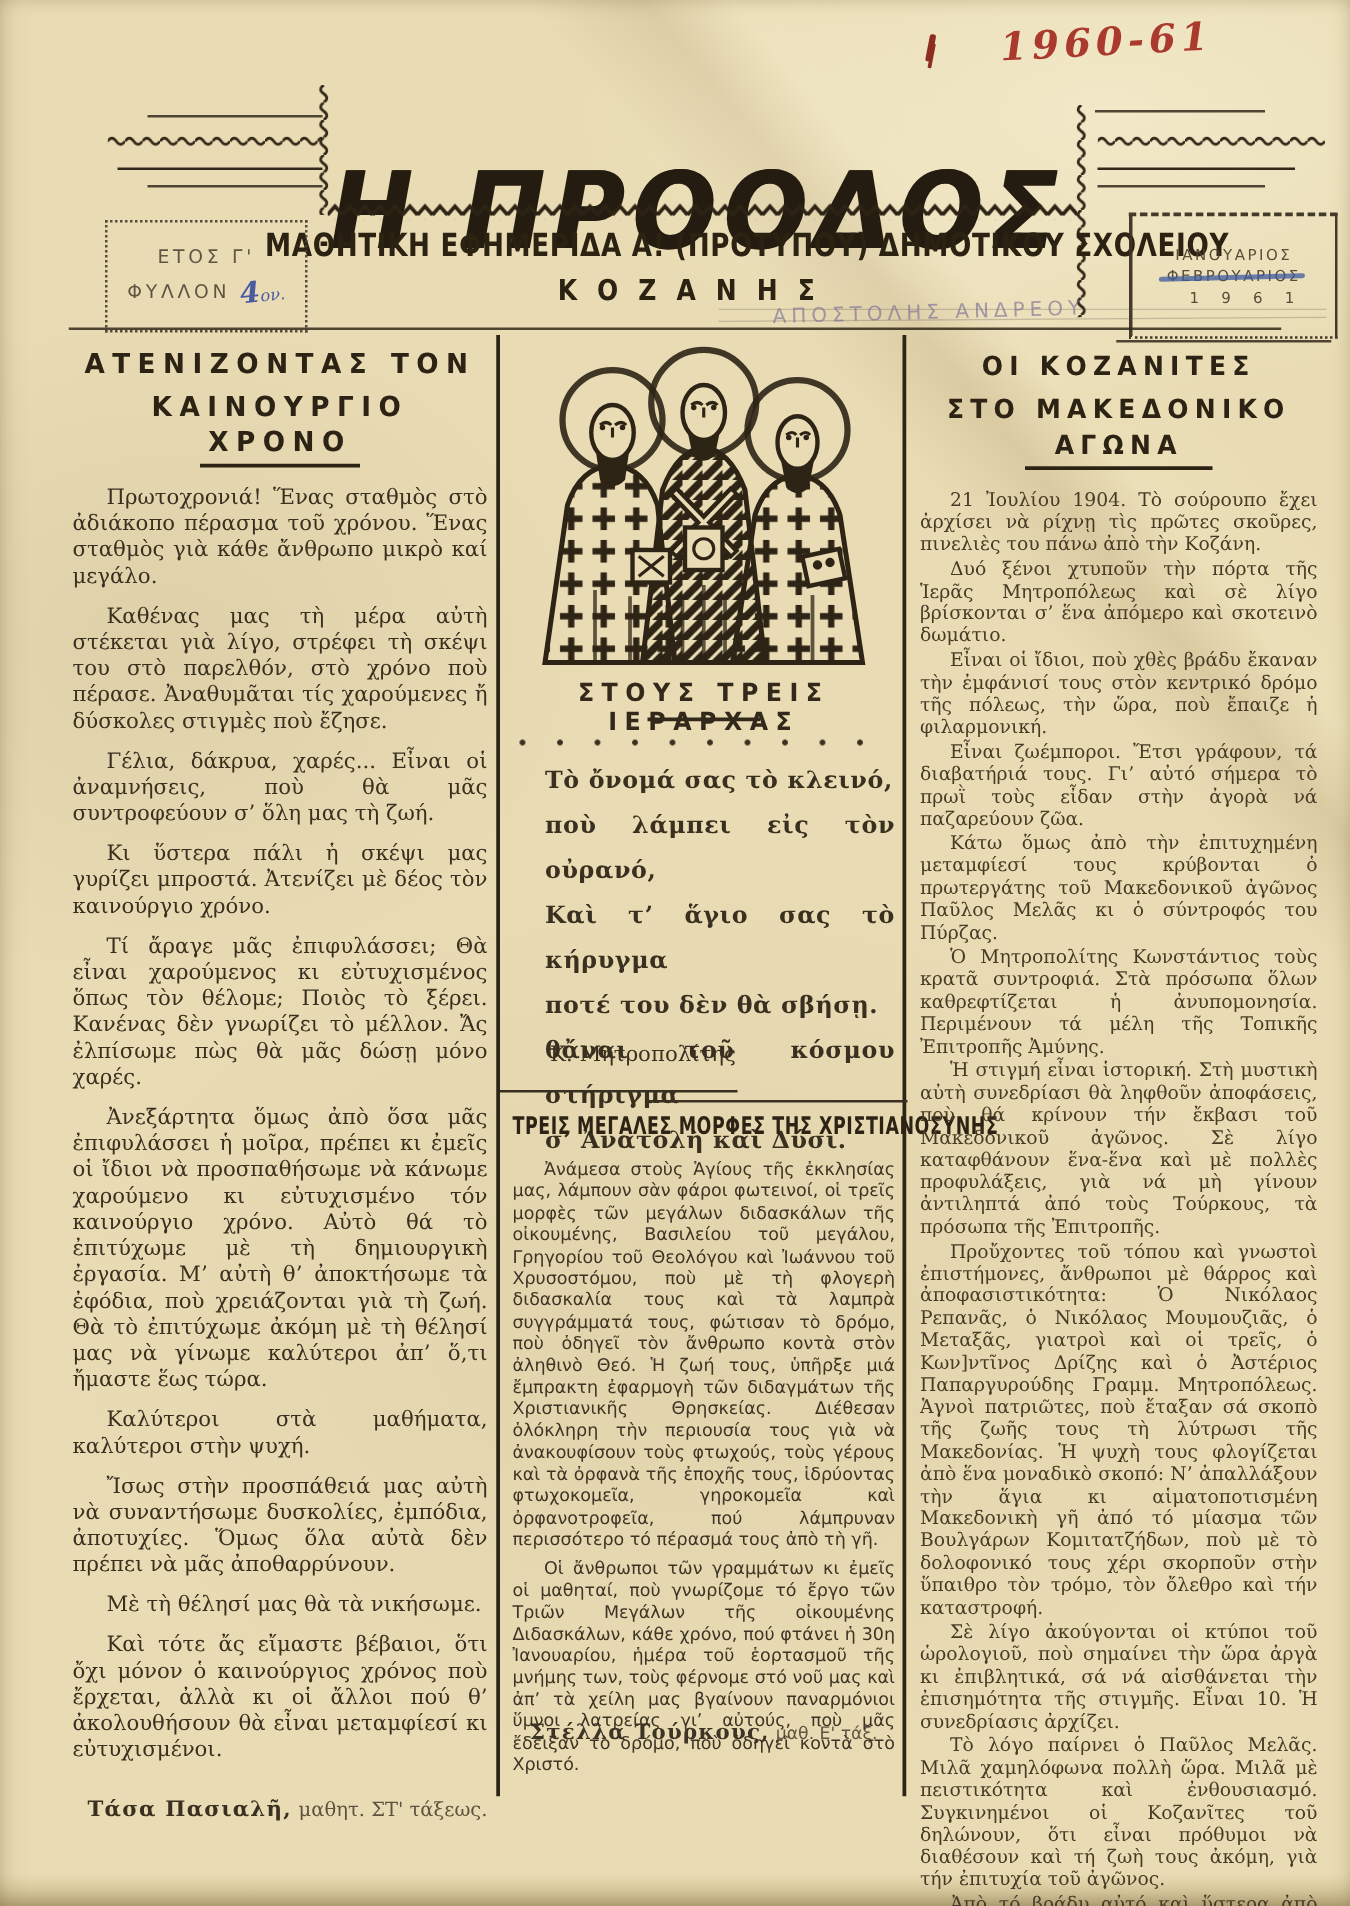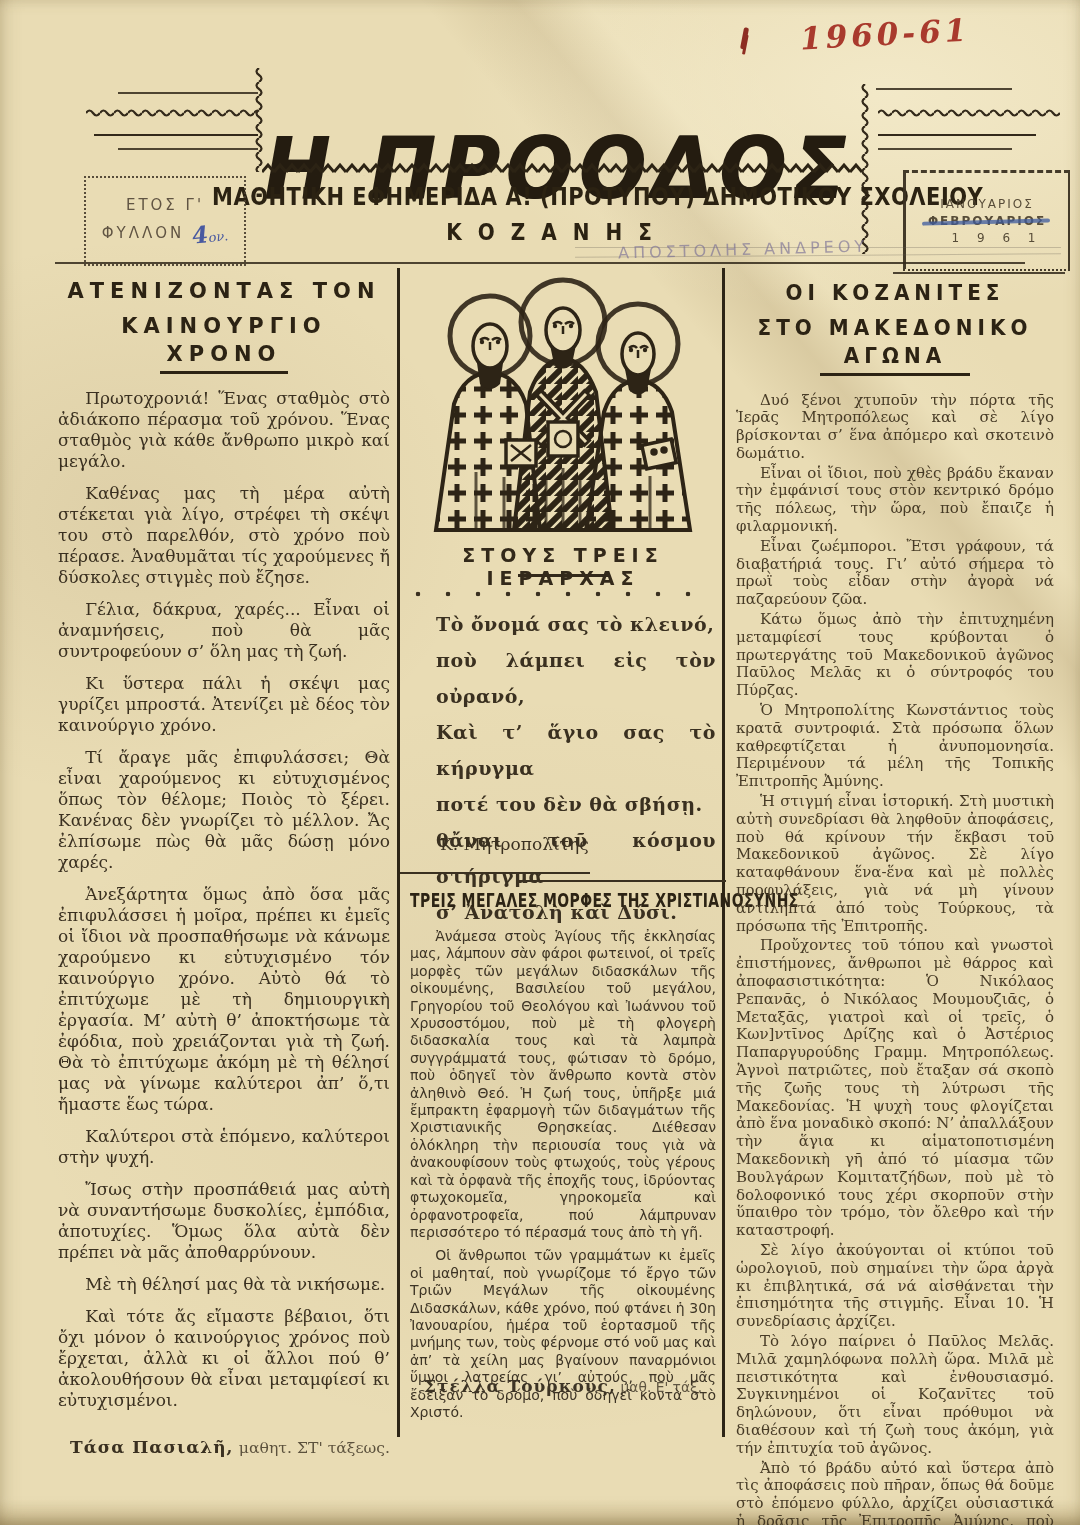--- a/index.html
+++ b/index.html
@@ -53,21 +53,21 @@
   .hand-blue{font-family:"DejaVu Serif", serif;font-style:italic;color:#3c4f9f;
     font-size:23px;font-weight:bold;letter-spacing:0;transform:rotate(-6deg);}
   .hand-blue small{font-size:13px;font-weight:normal;}
   .date-box{
     position:absolute;left:903px;top:170px;width:162px;height:96px;
     border-top:3px dashed #3b3222;border-bottom:2px dotted #3b3222;
     border-left:3px solid #3b3222;border-right:2px solid #3b3222;
     display:flex;flex-direction:column;justify-content:center;align-items:center;gap:3px;
     color:#504532;font-family:"DejaVu Sans", sans-serif;font-size:12px;letter-spacing:2px;opacity:.95;
   }
-  .struck{position:relative;font-weight:bold;}
+  .struck{position:relative;}
   .struck::after{content:"";position:absolute;left:-6px;right:-4px;top:45%;height:4px;
     background:rgba(52,84,158,.75);border-radius:2px;transform:rotate(-1.5deg);}
   .date-year{letter-spacing:7px;margin-left:20px;}
   
   .annot-year{
     position:absolute;left:800px;top:16px;color:#a93a2d;
     font-family:"DejaVu Serif", serif;font-style:italic;font-weight:bold;
     font-size:31px;letter-spacing:4px;transform:rotate(-3deg);white-space:nowrap;
   }
   .annot-mark{position:absolute;left:-58px;top:4px;width:5px;height:22px;background:#8d2d22;
@@ -215,21 +215,21 @@
   <div class="column" id="col1">
     <div class="col-title">ΑΤΕΝΙΖΟΝΤΑΣ ΤΟΝ</div>
     <div class="col-title" style="margin-bottom:4px;">ΚΑΙΝΟΥΡΓΙΟ ΧΡΟΝΟ</div>
     <div class="title-underline" style="width:128px;"></div>
     <p>Πρωτοχρονιά! Ἕνας σταθμὸς στὸ ἀδιάκοπο πέρασμα τοῦ χρόνου. Ἕνας σταθμὸς γιὰ κάθε ἄνθρωπο μικρὸ καί μεγάλο.</p>
     <p>Καθένας μας τὴ μέρα αὐτὴ στέκεται γιὰ λίγο, στρέφει τὴ σκέψι του στὸ παρελθόν, στὸ χρόνο ποὺ πέρασε. Ἀναθυμᾶται τίς χαρούμενες ἤ δύσκολες στιγμὲς ποὺ ἔζησε.</p>
     <p>Γέλια, δάκρυα, χαρές... Εἶναι οἱ ἀναμνήσεις, ποὺ θὰ μᾶς συντροφεύουν σ’ ὅλη μας τὴ ζωή.</p>
     <p>Κι ὕστερα πάλι ἡ σκέψι μας γυρίζει μπροστά. Ἀτενίζει μὲ δέος τὸν καινούργιο χρόνο.</p>
     <p>Τί ἄραγε μᾶς ἐπιφυλάσσει; Θὰ εἶναι χαρούμενος κι εὐτυχισμένος ὅπως τὸν θέλομε; Ποιὸς τὸ ξέρει. Κανένας δὲν γνωρίζει τὸ μέλλον. Ἄς ἐλπίσωμε πὼς θὰ μᾶς δώσῃ μόνο χαρές.</p>
     <p>Ἀνεξάρτητα ὅμως ἀπὸ ὅσα μᾶς ἐπιφυλάσσει ἡ μοῖρα, πρέπει κι ἐμεῖς οἱ ἴδιοι νὰ προσπαθήσωμε νὰ κάνωμε χαρούμενο κι εὐτυχισμένο τόν καινούργιο χρόνο. Αὐτὸ θά τὸ ἐπιτύχωμε μὲ τὴ δημιουργικὴ ἐργασία. Μ’ αὐτὴ θ’ ἀποκτήσωμε τὰ ἐφόδια, ποὺ χρειάζονται γιὰ τὴ ζωή. Θὰ τὸ ἐπιτύχωμε ἀκόμη μὲ τὴ θέλησί μας νὰ γίνωμε καλύτεροι ἀπ’ ὅ,τι ἤμαστε ἕως τώρα.</p>
-    <p>Καλύτεροι στὰ ἑπόμενο, καλύτεροι στὴν ψυχή.</p>
+    <p>Καλύτεροι στὰ μαθήματα, καλύτεροι στὴν ψυχή.</p>
     <p>Ἴσως στὴν προσπάθειά μας αὐτὴ νὰ συναντήσωμε δυσκολίες, ἐμπόδια, ἀποτυχίες. Ὅμως ὅλα αὐτὰ δὲν πρέπει νὰ μᾶς ἀποθαρρύνουν.</p>
     <p>Μὲ τὴ θέλησί μας θὰ τὰ νικήσωμε.</p>
     <p>Καὶ τότε ἄς εἴμαστε βέβαιοι, ὅτι ὄχι μόνον ὁ καινούργιος χρόνος ποὺ ἔρχεται, ἀλλὰ κι οἱ ἄλλοι πού θ’ ἀκολουθήσουν θὰ εἶναι μεταμφίεσί κι εὐτυχισμένοι.</p>
     <div class="sig">
       <span class="sig-name">Τάσα Πασιαλῆ,</span>
       <span class="sig-role">μαθητ. ΣΤ' τάξεως.</span>
     </div>
   </div>
 
   <div class="column" id="col2">
@@ -310,20 +310,21 @@
     <div class="mid-sig">
       <span class="sig-name">Στέλλα Τούρκους,</span>
       <span class="sig-role">μαθ. Ε' τάξ.</span>
     </div>
   </div>
 
   <div class="column" id="col3">
     <div class="col-title">ΟΙ ΚΟΖΑΝΙΤΕΣ</div>
     <div class="col-title" style="margin-bottom:4px;">ΣΤΟ ΜΑΚΕΔΟΝΙΚΟ ΑΓΩΝΑ</div>
     <div class="title-underline" style="width:150px;margin-bottom:16px;"></div>
+    <p>21 Ἰουλίου 1904. Τὸ σούρουπο ἔχει ἀρχίσει νὰ ρίχνῃ τὶς πρῶτες σκοῦρες, πινελιὲς του πάνω ἀπὸ τὴν Κοζάνη.</p>
     <p>Δυό ξένοι χτυποῦν τὴν πόρτα τῆς Ἱερᾶς Μητροπόλεως καὶ σὲ λίγο βρίσκονται σ’ ἕνα ἀπόμερο καὶ σκοτεινὸ δωμάτιο.</p>
     <p>Εἶναι οἱ ἴδιοι, ποὺ χθὲς βράδυ ἔκαναν τὴν ἐμφάνισί τους στὸν κεντρικό δρόμο τῆς πόλεως, τὴν ὥρα, ποὺ ἔπαιζε ἡ φιλαρμονική.</p>
     <p>Εἶναι ζωέμποροι. Ἔτσι γράφουν, τά διαβατήριά τους. Γι’ αὐτό σήμερα τὸ πρωῒ τοὺς εἶδαν στὴν ἀγορὰ νά παζαρεύουν ζῶα.</p>
     <p>Κάτω ὅμως ἀπὸ τὴν ἐπιτυχημένη μεταμφίεσί τους κρύβονται ὁ πρωτεργάτης τοῦ Μακεδονικοῦ ἀγῶνος Παῦλος Μελᾶς κι ὁ σύντροφός του Πύρζας.</p>
     <p>Ὁ Μητροπολίτης Κωνστάντιος τοὺς κρατᾶ συντροφιά. Στὰ πρόσωπα ὅλων καθρεφτίζεται ἡ ἀνυπομονησία. Περιμένουν τά μέλη τῆς Τοπικῆς Ἐπιτροπῆς Ἀμύνης.</p>
     <p>Ἡ στιγμή εἶναι ἱστορική. Στὴ μυστικὴ αὐτὴ συνεδρίασι θὰ ληφθοῦν ἀποφάσεις, ποὺ θά κρίνουν τήν ἔκβασι τοῦ Μακεδονικοῦ ἀγῶνος. Σὲ λίγο καταφθάνουν ἕνα-ἕνα καὶ μὲ πολλὲς προφυλάξεις, γιὰ νά μὴ γίνουν ἀντιληπτά ἀπό τοὺς Τούρκους, τὰ πρόσωπα τῆς Ἐπιτροπῆς.</p>
     <p>Προὔχοντες τοῦ τόπου καὶ γνωστοὶ ἐπιστήμονες, ἄνθρωποι μὲ θάρρος καὶ ἀποφασιστικότητα: Ὁ Νικόλαος Ρεπανᾶς, ὁ Νικόλαος Μουμουζιᾶς, ὁ Μεταξᾶς, γιατροὶ καὶ οἱ τρεῖς, ὁ Κων]ντῖνος Δρίζης καὶ ὁ Ἀστέριος Παπαργυρούδης Γραμμ. Μητροπόλεως. Ἁγνοὶ πατριῶτες, ποὺ ἔταξαν σά σκοπὸ τῆς ζωῆς τους τὴ λύτρωσι τῆς Μακεδονίας. Ἡ ψυχὴ τους φλογίζεται ἀπὸ ἕνα μοναδικὸ σκοπό: Ν’ ἀπαλλάξουν τὴν ἅγια κι αἱματοποτισμένη Μακεδονικὴ γῆ ἀπό τό μίασμα τῶν Βουλγάρων Κομιτατζήδων, ποὺ μὲ τὸ δολοφονικό τους χέρι σκορποῦν στὴν ὕπαιθρο τὸν τρόμο, τὸν ὄλεθρο καὶ τήν καταστροφή.</p>
     <p>Σὲ λίγο ἀκούγονται οἱ κτύποι τοῦ ὡρολογιοῦ, ποὺ σημαίνει τὴν ὥρα ἀργὰ κι ἐπιβλητικά, σά νά αἰσθάνεται τὴν ἐπισημότητα τῆς στιγμῆς. Εἶναι 10. Ἡ συνεδρίασις ἀρχίζει.</p>
     <p>Τὸ λόγο παίρνει ὁ Παῦλος Μελᾶς. Μιλᾶ χαμηλόφωνα πολλὴ ὥρα. Μιλᾶ μὲ πειστικότητα καὶ ἐνθουσιασμό. Συγκινημένοι οἱ Κοζανῖτες τοῦ δηλώνουν, ὅτι εἶναι πρόθυμοι νὰ διαθέσουν καὶ τή ζωὴ τους ἀκόμη, γιὰ τήν ἐπιτυχία τοῦ ἀγῶνος.</p>
     <p>Ἀπὸ τό βράδυ αὐτό καὶ ὕστερα ἀπὸ τὶς ἀποφάσεις ποὺ πῆραν, ὅπως θά δοῦμε στὸ ἑπόμενο φύλλο, ἀρχίζει οὐσιαστικά ἡ δρᾶσις τῆς Ἐπιτροπῆς Ἀμύνης, ποὺ ἀπετέλεσε τὸν πρῶτο πυρήνα τοῦ Μακεδονικοῦ ἀγῶνος.</p>

